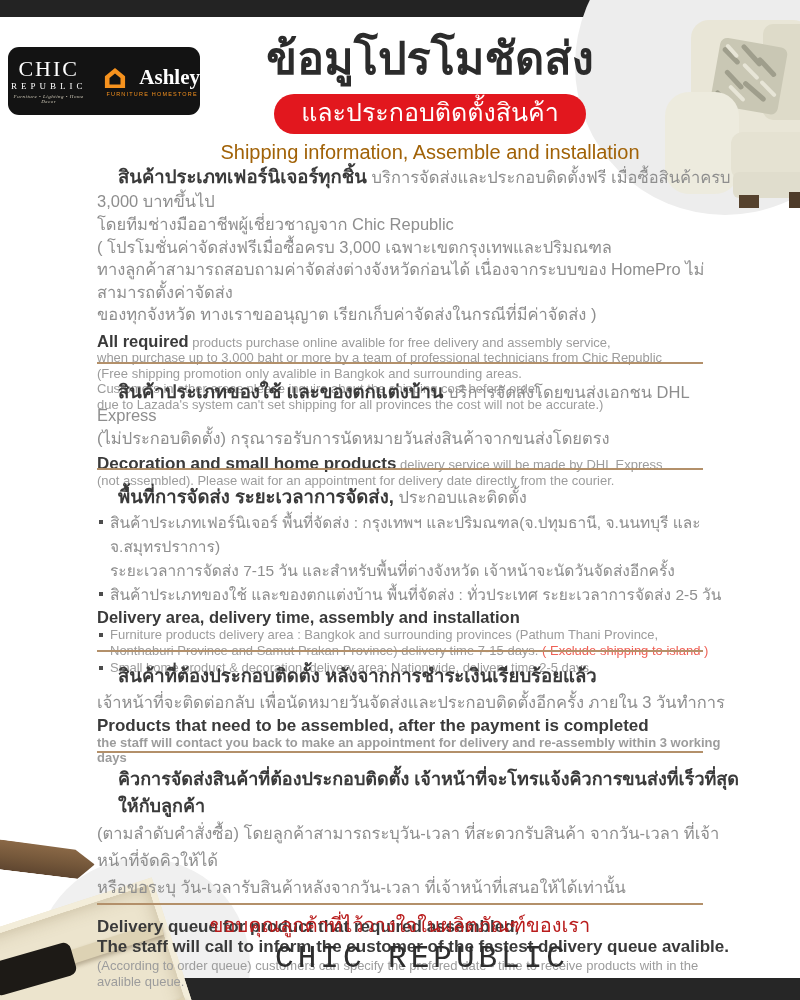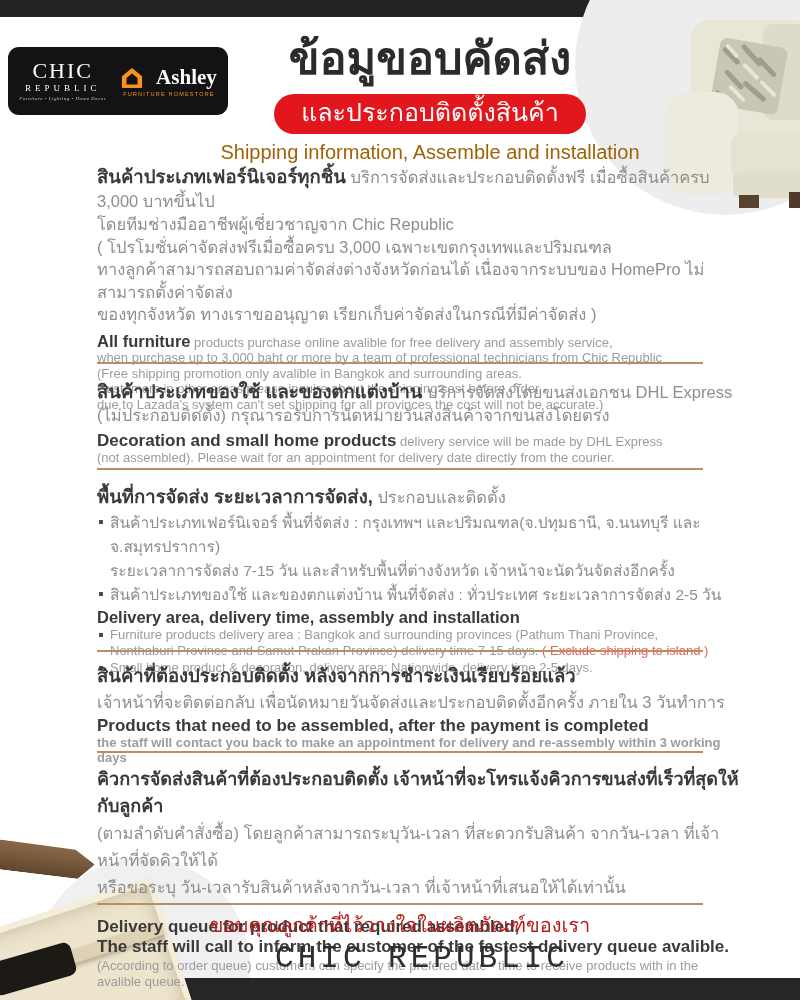--- a/index.html
+++ b/index.html
@@ -24,41 +24,41 @@
     clip-path:polygon(0 0,84% 4%,100% 45%,88% 100%,0 100%);}
   .shelf{position:absolute;left:-85px;top:915px;width:280px;height:300px;z-index:3;
     transform:rotate(-18deg);
     background:#ece4cd;border:6px solid #f3edda;box-shadow:inset 0 0 18px rgba(120,100,60,.35);}
   .shelf .slat{position:absolute;left:0;width:100%;height:14px;background:#ddd2b4;box-shadow:0 3px 4px rgba(90,70,40,.35);}
   .shelf .slat.s1{top:38px;}
   .shelf .slat.s2{top:118px;}
   .shelf-dark{position:absolute;left:-10px;top:952px;width:85px;height:34px;background:#1d1a16;border-radius:8px;transform:rotate(-16deg);z-index:3;}
 
   
-  .logo-block{position:absolute;left:8px;top:47px;width:220px;height:68px;background:#131313;border-radius:11px;
+  .logo-block{position:absolute;left:8px;top:47px;width:192px;height:68px;background:#131313;border-radius:11px;
     display:flex;align-items:center;justify-content:center;gap:15px;z-index:3;}
   .chic{color:#fff;text-align:center;font-family:"Liberation Serif",serif;}
   .chic-name{font-size:22px;letter-spacing:2px;line-height:20px;}
   .chic-sub{font-size:9px;letter-spacing:4px;margin-top:2px;}
   .chic-tag{font-size:5px;color:#cfc9b8;letter-spacing:.5px;margin-top:3px;font-style:italic;}
   .ashley{display:flex;flex-direction:column;align-items:center;}
   .ashley-row{display:flex;align-items:center;gap:13px;}
   .ashley-name{color:#fff;font-family:"Liberation Serif",serif;font-weight:bold;font-size:21px;}
   .ashley-sub{font-size:5.5px;color:#f6921e;letter-spacing:1.2px;margin-top:1px;}
 
   .header-center{position:absolute;left:130px;top:33px;width:600px;text-align:center;z-index:2;}
   .page-title{font-size:45px;font-weight:700;color:#2b2b2b;line-height:52px;}
   .badge{display:inline-block;margin-top:9px;background:#e2171e;color:#ffffff;font-size:25px;
     padding:4px 27px 8px;border-radius:26px;line-height:28px;}
   .subtitle{margin-top:7px;font-size:20px;color:#a16207;}
 
   
   .section{position:absolute;left:97px;width:645px;z-index:4;}
   .th-line{color:#8e8e8e;font-size:16.5px;}
-  .th-bold{color:#3a3a3a;font-weight:700;font-size:18.5px;}
+  .th-bold{color:#3a3a3a;font-weight:700;font-size:18.5px;margin-left:21px;}
   .en-line{color:#9c9c9c;font-size:13px;}
   .en-bold{color:#3a3a3a;font-weight:700;font-size:16.5px;}
   .red{color:#ef6156;}
 
   .s-furniture{top:166px;}
   .s-furniture .para-th{line-height:22.5px;}
   .s-furniture .para-en{margin-top:8px;line-height:15.5px;}
 
   .divider{position:absolute;left:97px;width:606px;height:2px;background:#b3906a;z-index:4;}
   .d1{top:362px;} .d2{top:468px;} .d3{top:650px;} .d4{top:751px;} .d5{top:903px;}
@@ -140,37 +140,37 @@
           <path d="M12 1 L23 10 V23 H1 V10 Z" fill="#f6921e"></path>
           <path d="M12 7 L18 12 V19 H6 V12 Z" fill="#131313"></path>
         </svg>
         <span class="ashley-name">Ashley</span>
       </div>
       <div class="ashley-sub">FURNITURE HOMESTORE</div>
     </div>
   </div>
 
   <div class="header-center">
-    <div class="page-title">ข้อมูขอบคัดส่ง</div>
+    <div class="page-title">ข้อมูโปรโมชัดส่ง</div>
     <div>
       <span class="badge">และประกอบติดตั้งสินค้า</span>
     </div>
     <div class="subtitle">Shipping information, Assemble and installation</div>
   </div>
 
   <div class="section s-furniture">
     <div class="para-th">
       <div><span class="th-bold">สินค้าประเภทเฟอร์นิเจอร์ทุกชิ้น</span><span class="th-line"> บริการจัดส่งและประกอบติดตั้งฟรี เมื่อซื้อสินค้าครบ 3,000 บาทขึ้นไป</span></div>
       <div class="th-line">โดยทีมช่างมืออาชีพผู้เชี่ยวชาญจาก Chic Republic</div>
       <div class="th-line">( โปรโมชั่นค่าจัดส่งฟรีเมื่อซื้อครบ 3,000 เฉพาะเขตกรุงเทพและปริมณฑล</div>
       <div class="th-line">ทางลูกค้าสามารถสอบถามค่าจัดส่งต่างจังหวัดก่อนได้ เนื่องจากระบบของ HomePro ไม่สามารถตั้งค่าจัดส่ง</div>
       <div class="th-line">ของทุกจังหวัด ทางเราขออนุญาต เรียกเก็บค่าจัดส่งในกรณีที่มีค่าจัดส่ง )</div>
     </div>
     <div class="para-en">
-      <div><span class="en-bold">All furniture</span><span class="en-line"> products purchase online avalible for free delivery and assembly service,</span></div>
+      <div><span class="en-bold">All required</span><span class="en-line"> products purchase online avalible for free delivery and assembly service,</span></div>
       <div class="en-line">when purchase up to 3,000 baht or more by a team of professional technicians from Chic Republic</div>
       <div class="en-line">(Free shipping promotion only avalible in Bangkok and surrounding areas.</div>
       <div class="en-line">Customers in other areas please inquire about the shipping cost before order,</div>
       <div class="en-line">due to Lazada's system can't set shipping for all provinces the cost will not be accurate.)</div>
     </div>
   </div>
   <div class="divider d1"></div>
 
   <div class="section s-decoration">
     <div class="para-th">

